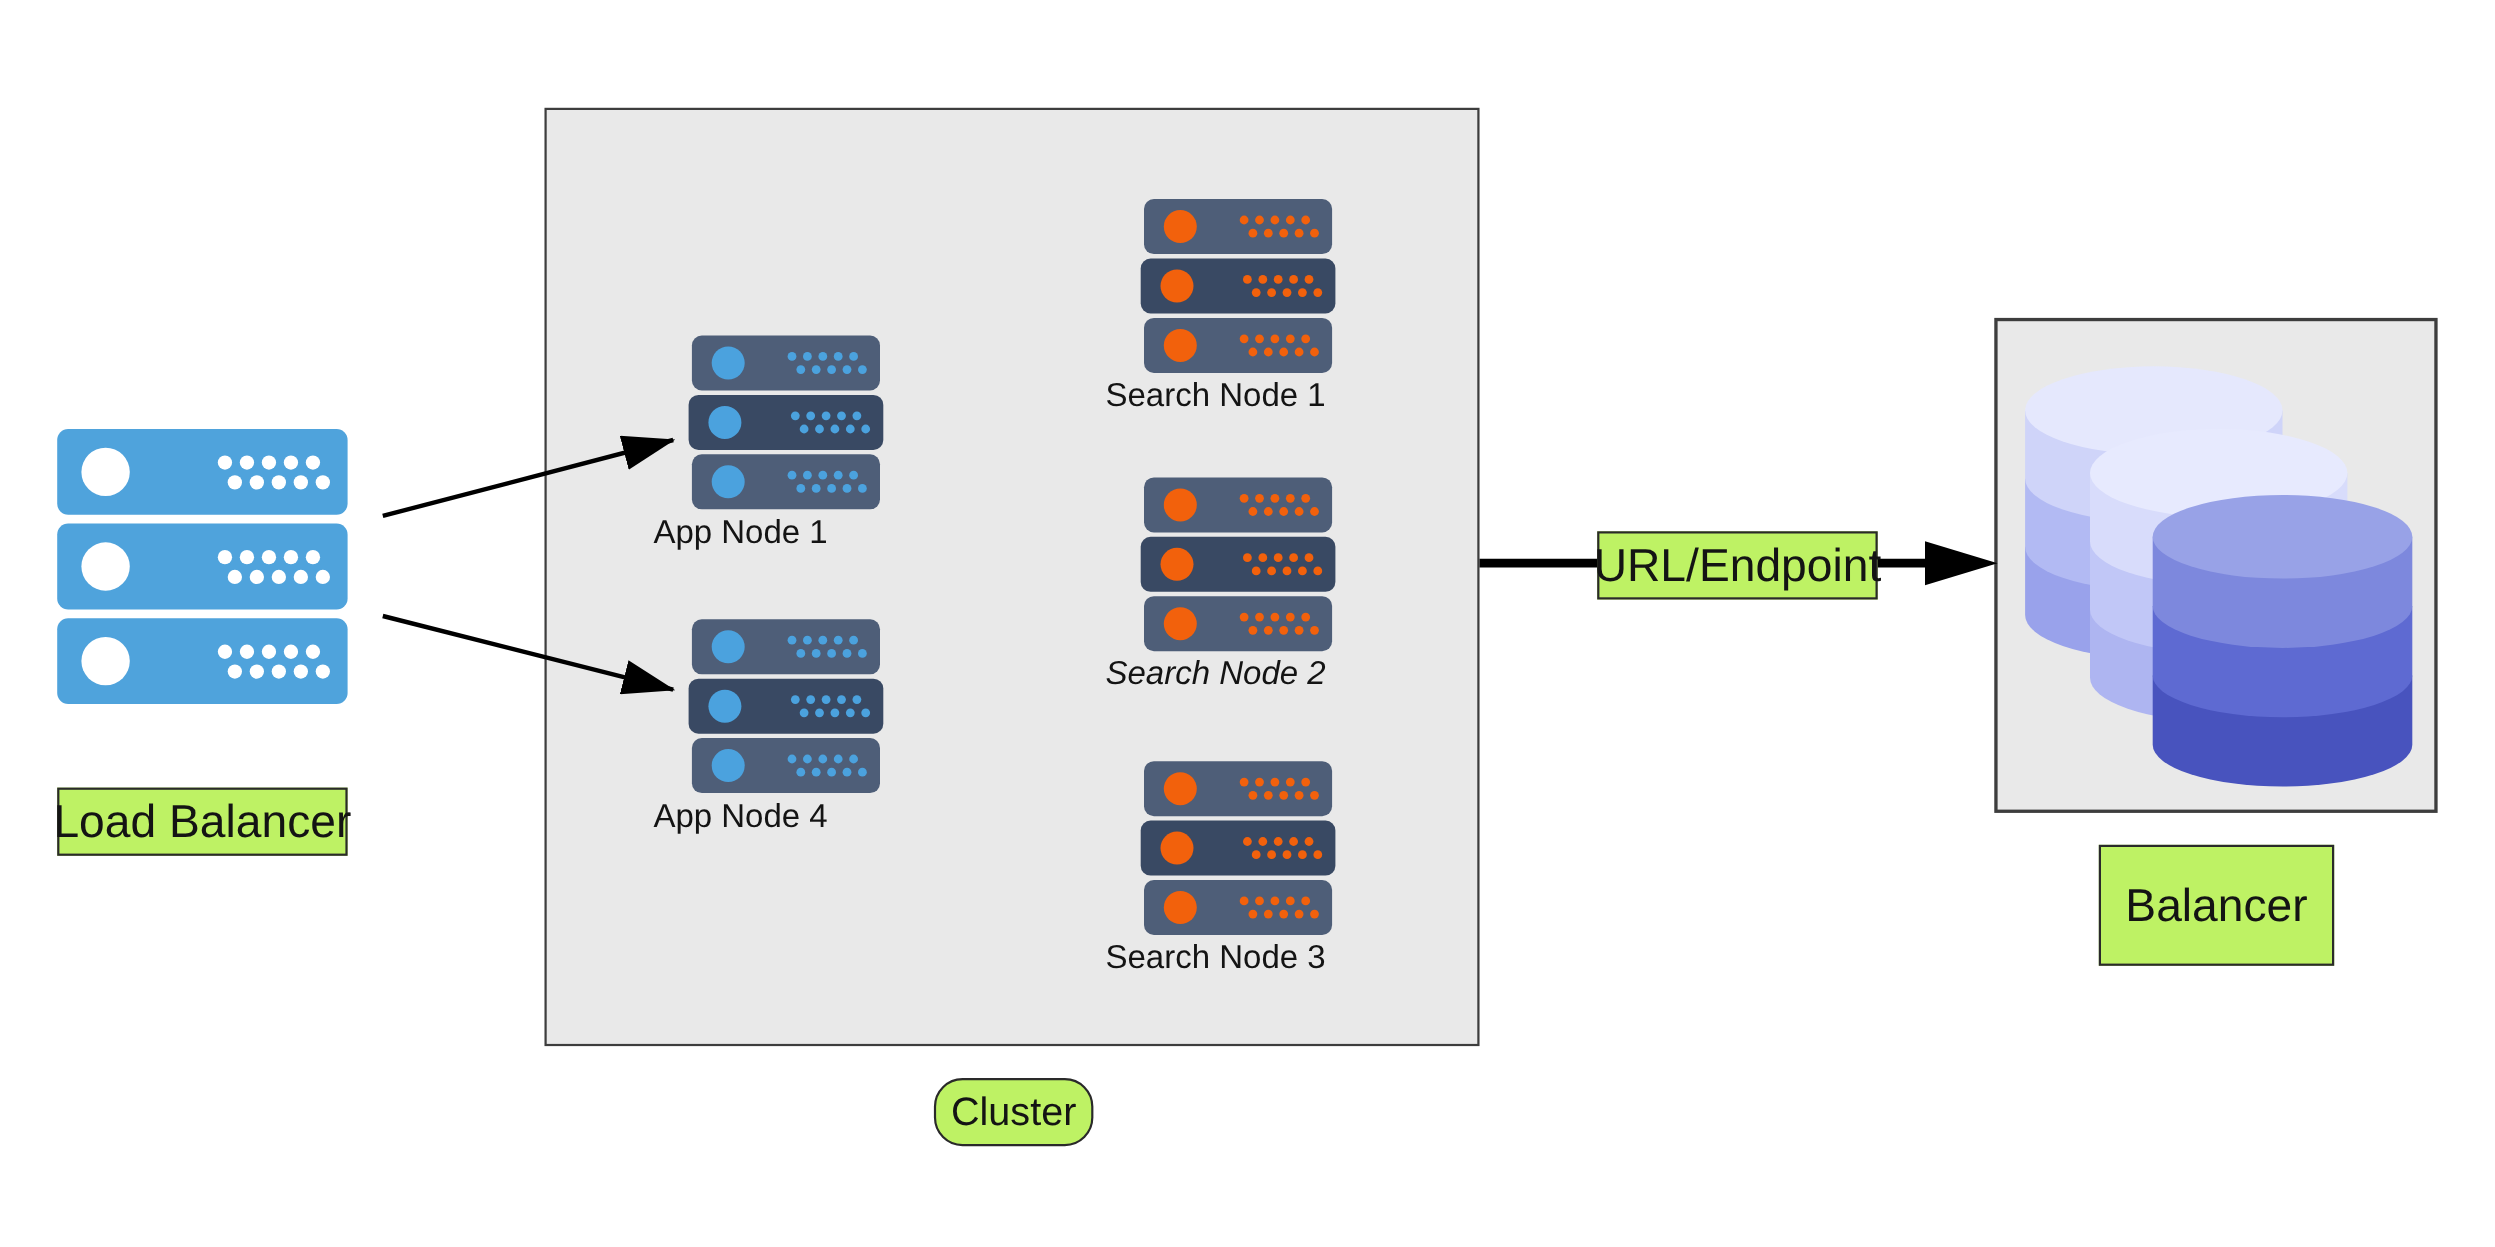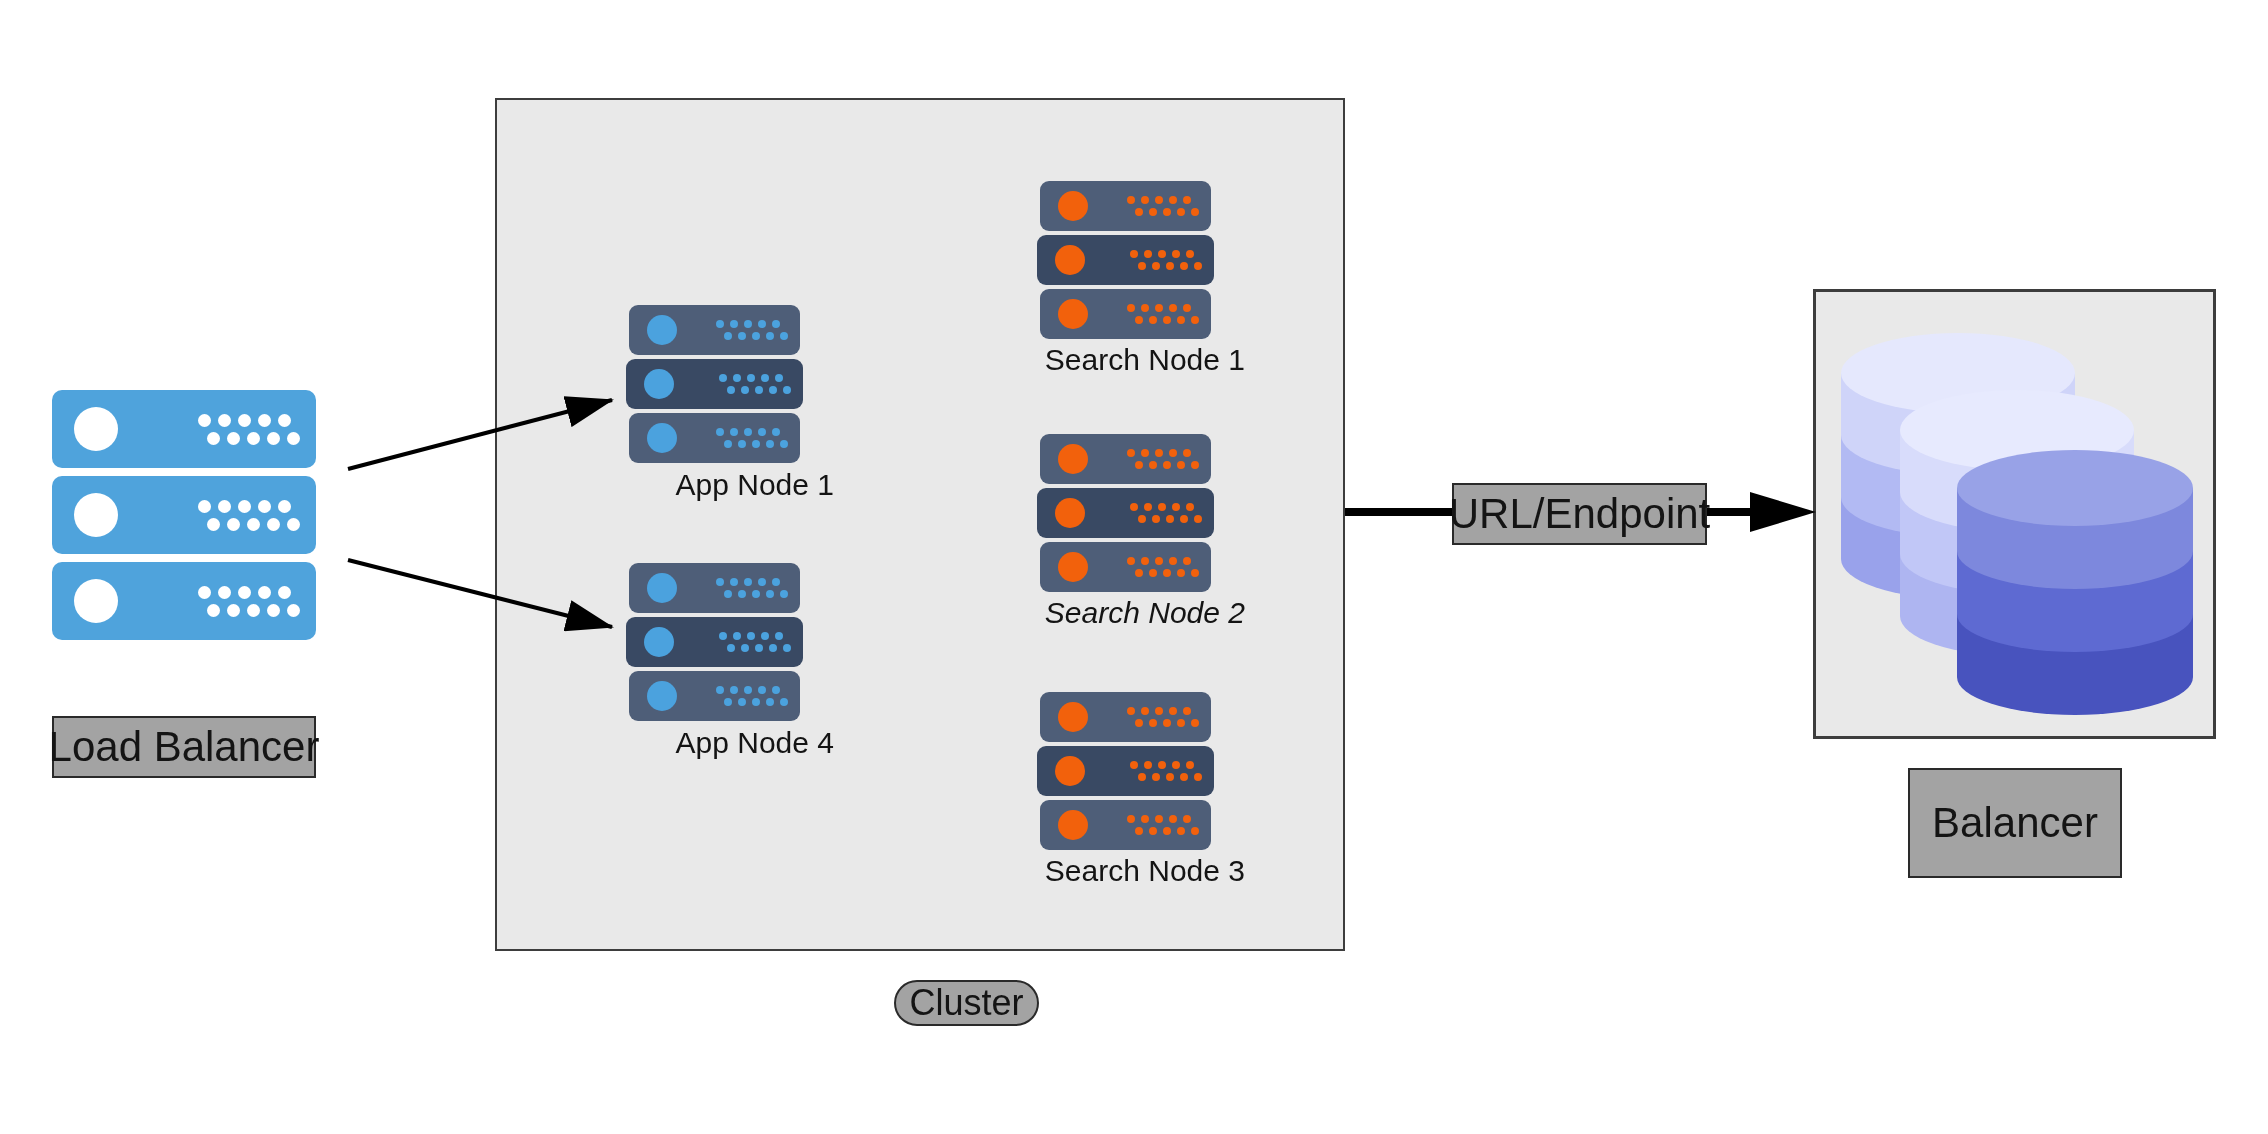--- a/index.html
+++ b/index.html
@@ -13,26 +13,26 @@
   .arrow-line{stroke:var(--arrow,#000000);fill:none;}
   .arrow-head{fill:var(--arrow,#000000);stroke:none;}
 
   
   .panel{position:absolute;background:var(--panel-bg,#E9E9E9);box-sizing:border-box;}
   .cluster-panel{left:495px;top:98px;width:850px;height:853px;border:2px solid var(--panel-border,#3D3D3D);}
   .db-panel{left:1813px;top:289px;width:403px;height:450px;border:3px solid var(--panel-border,#3D3D3D);}
 
   
   .label-box{
-    position:absolute;background:#a3a3a3;border:2px solid var(--label-border,#2A2A2A);
+    position:absolute;background:#bef264;border:2px solid var(--label-border,#2A2A2A);
     display:flex;align-items:center;justify-content:center;text-align:center;
     box-sizing:border-box;white-space:nowrap;
   }
   .lb-label{left:52px;top:668px;width:264px;height:62px;font-size:42px;margin-top:48px;}
-  .cluster-label{left:894px;top:980px;width:145px;height:46px;font-size:36px;border-radius:26px;}
+  .cluster-label{left:849px;top:980px;width:145px;height:62px;font-size:36px;border-radius:26px;}
   .endpoint-label{left:1452px;top:483px;width:255px;height:62px;font-size:42px;}
   .db-label{left:1908px;top:768px;width:214px;height:110px;font-size:42px;line-height:1.22;flex-direction:column;}
 
   
   .server-stack{position:absolute;display:flex;flex-direction:column;}
   .bar{display:flex;align-items:center;box-sizing:border-box;}
   .led{border-radius:50%;flex:0 0 auto;}
   .dots{display:flex;flex-direction:column;margin-left:auto;}
   .dr{display:flex;}
   .dot{border-radius:50%;}
@@ -52,21 +52,21 @@
   
   .lb-stack{left:52px;top:390px;gap:8px;}
   .lb-stack .bar{width:264px;height:78px;border-radius:10px;background:var(--lb-blue,#4FA3DC);}
   .lb-stack .led{width:44px;height:44px;margin-left:22px;background:#ffffff;}
   .lb-stack .dots{margin-right:16px;}
   .lb-stack .dot{width:13px;height:13px;background:#ffffff;}
   .lb-stack .dr{gap:7px;}
   .lb-stack .r2{margin-left:9px;margin-top:5px;}
 
   
-  .node-label{position:absolute;width:240px;font-size:30px;text-align:right;white-space:nowrap;}
+  .node-label{position:absolute;width:240px;font-size:30px;text-align:left;white-space:nowrap;}
 
   
   .db-icon{position:absolute;left:0;top:0;width:403px;height:450px;}
   .db-b1{fill:var(--db-b1,#CFD4F9);} .db-b2{fill:var(--db-b2,#B2BAF3);} .db-b3{fill:var(--db-b3,#99A2EB);} .db-b0{fill:var(--db-b0,#E5E8FD);}
   .db-m1{fill:var(--db-m1,#D8DCFB);} .db-m2{fill:var(--db-m2,#C1C7F7);} .db-m3{fill:var(--db-m3,#AEB5F1);} .db-m0{fill:var(--db-m0,#E7EAFE);}
   .db-f1{fill:var(--db-f1,#7D88DD);} .db-f2{fill:var(--db-f2,#5E6AD2);} .db-f3{fill:var(--db-f3,#4853BE);} .db-f0{fill:var(--db-f0,#98A2E7);}
 </style>
 </head>
 <body>
 

